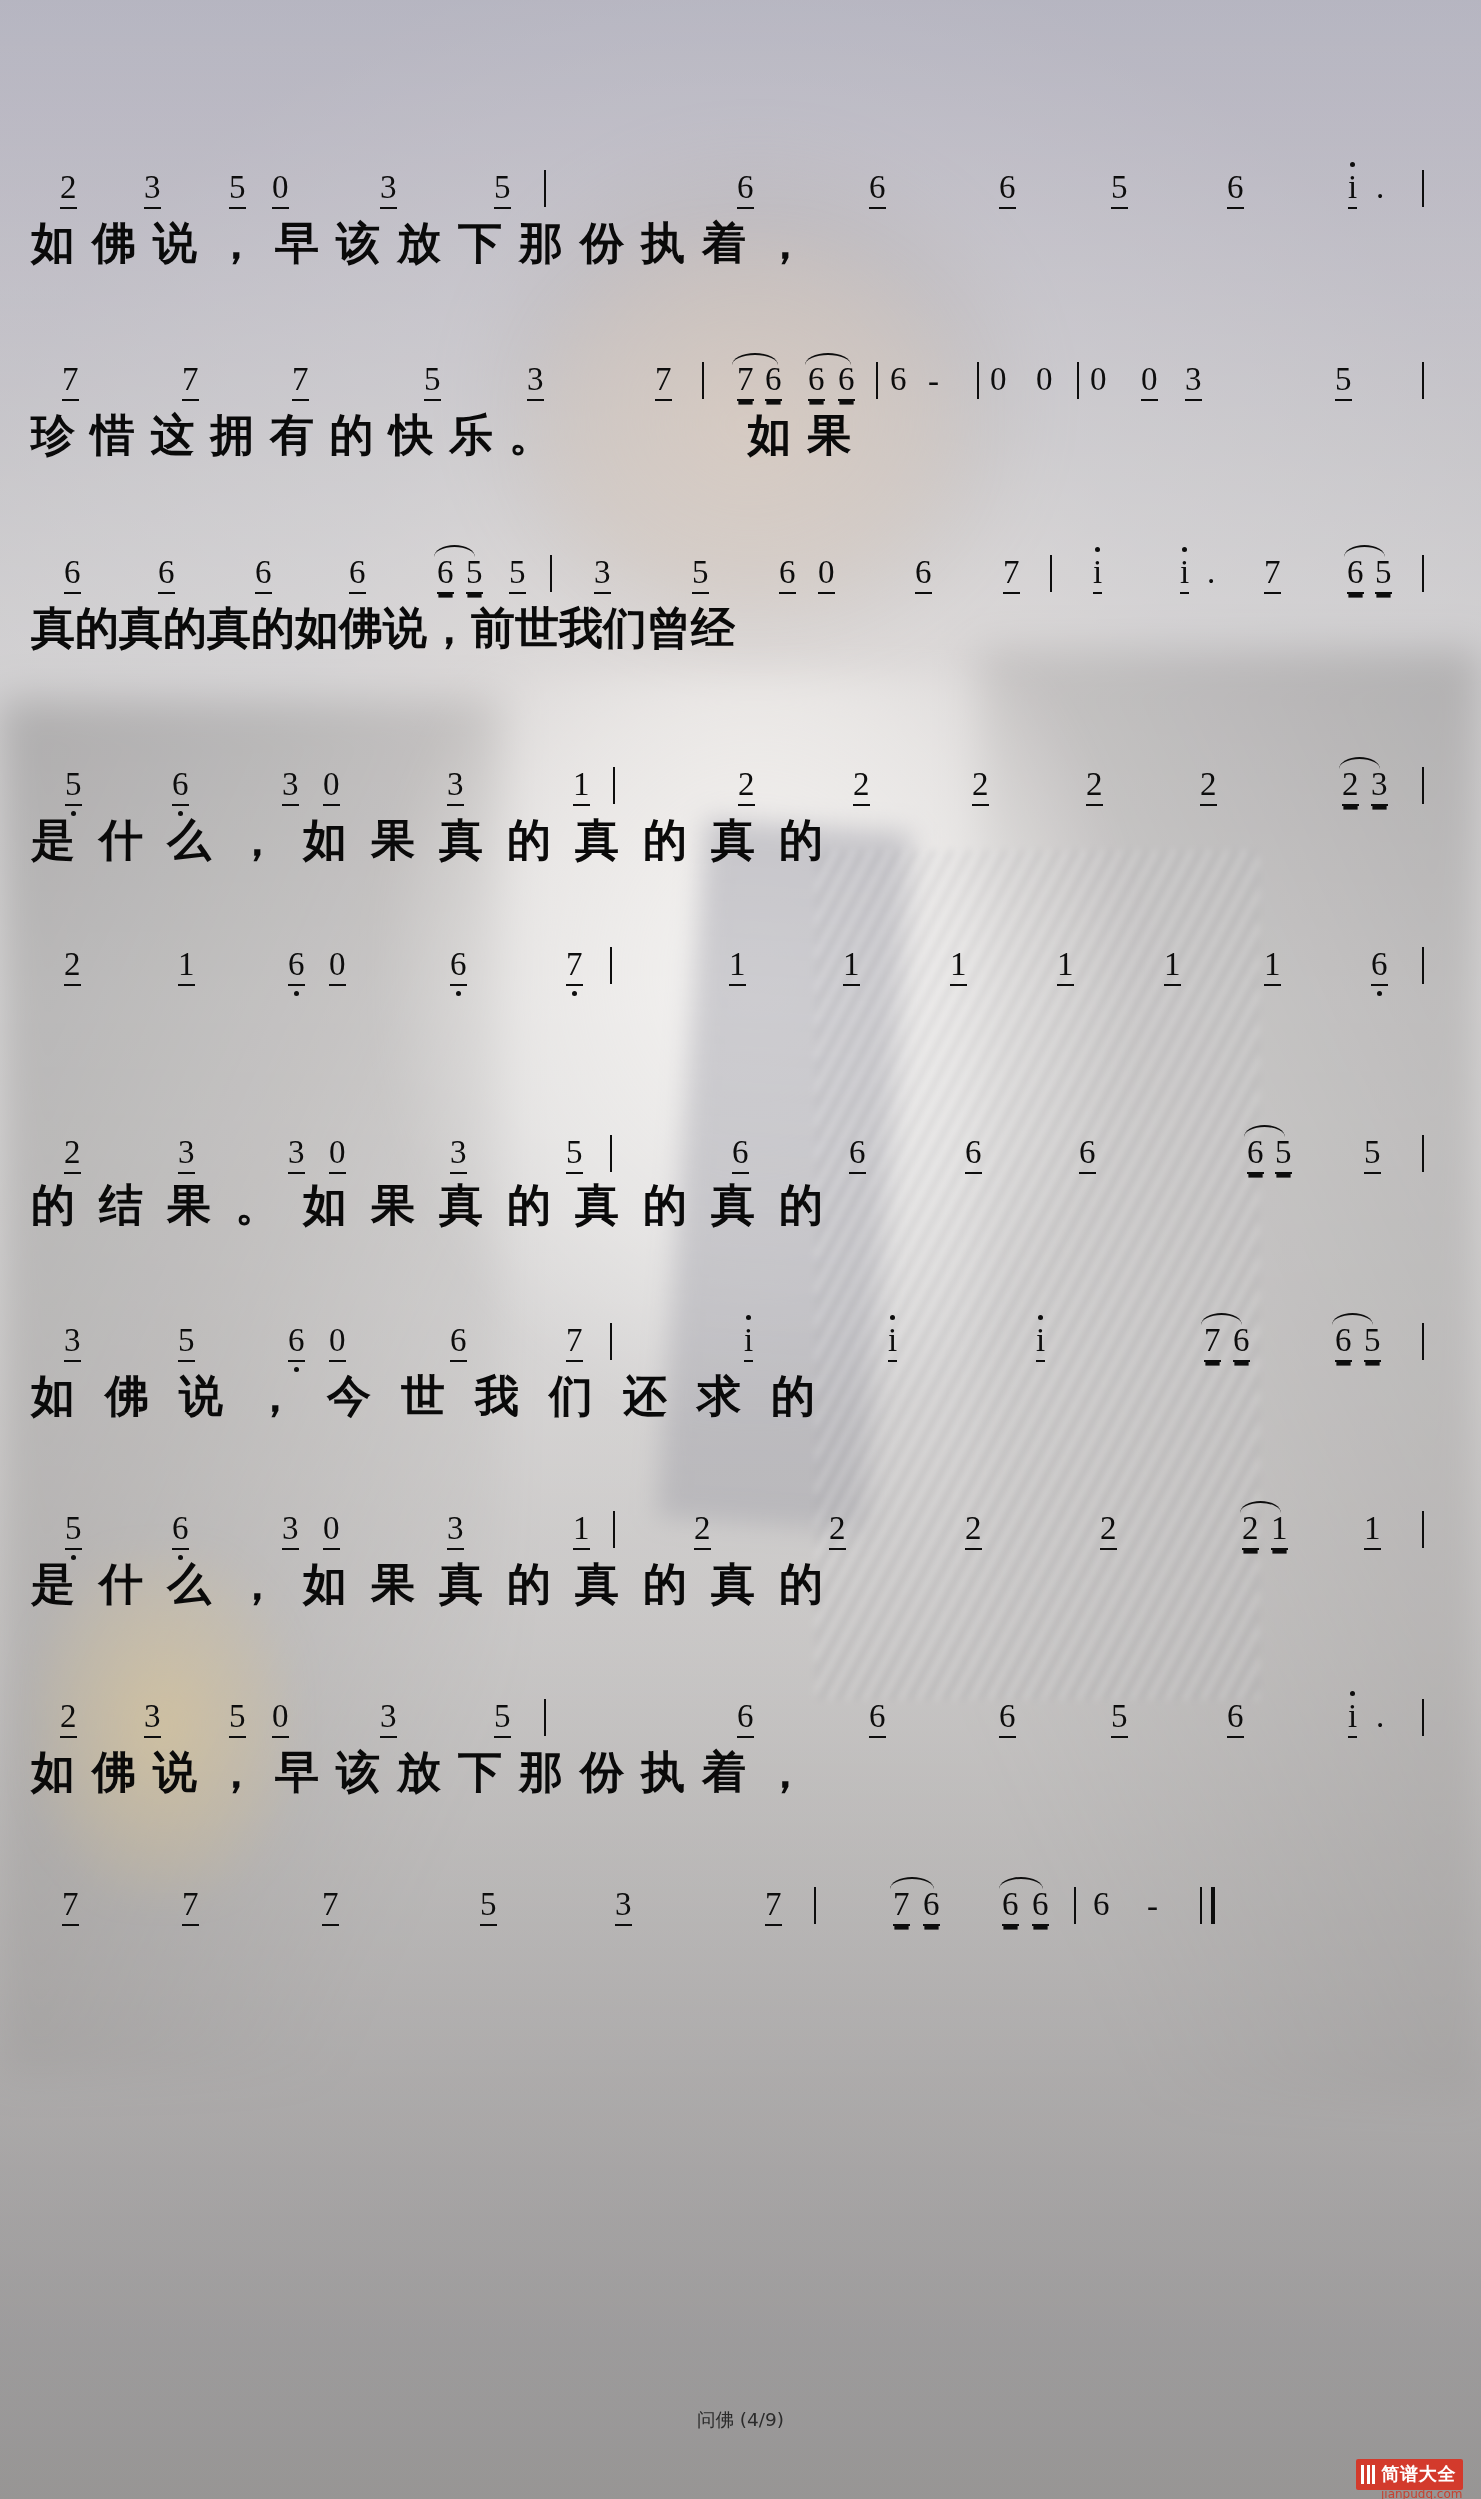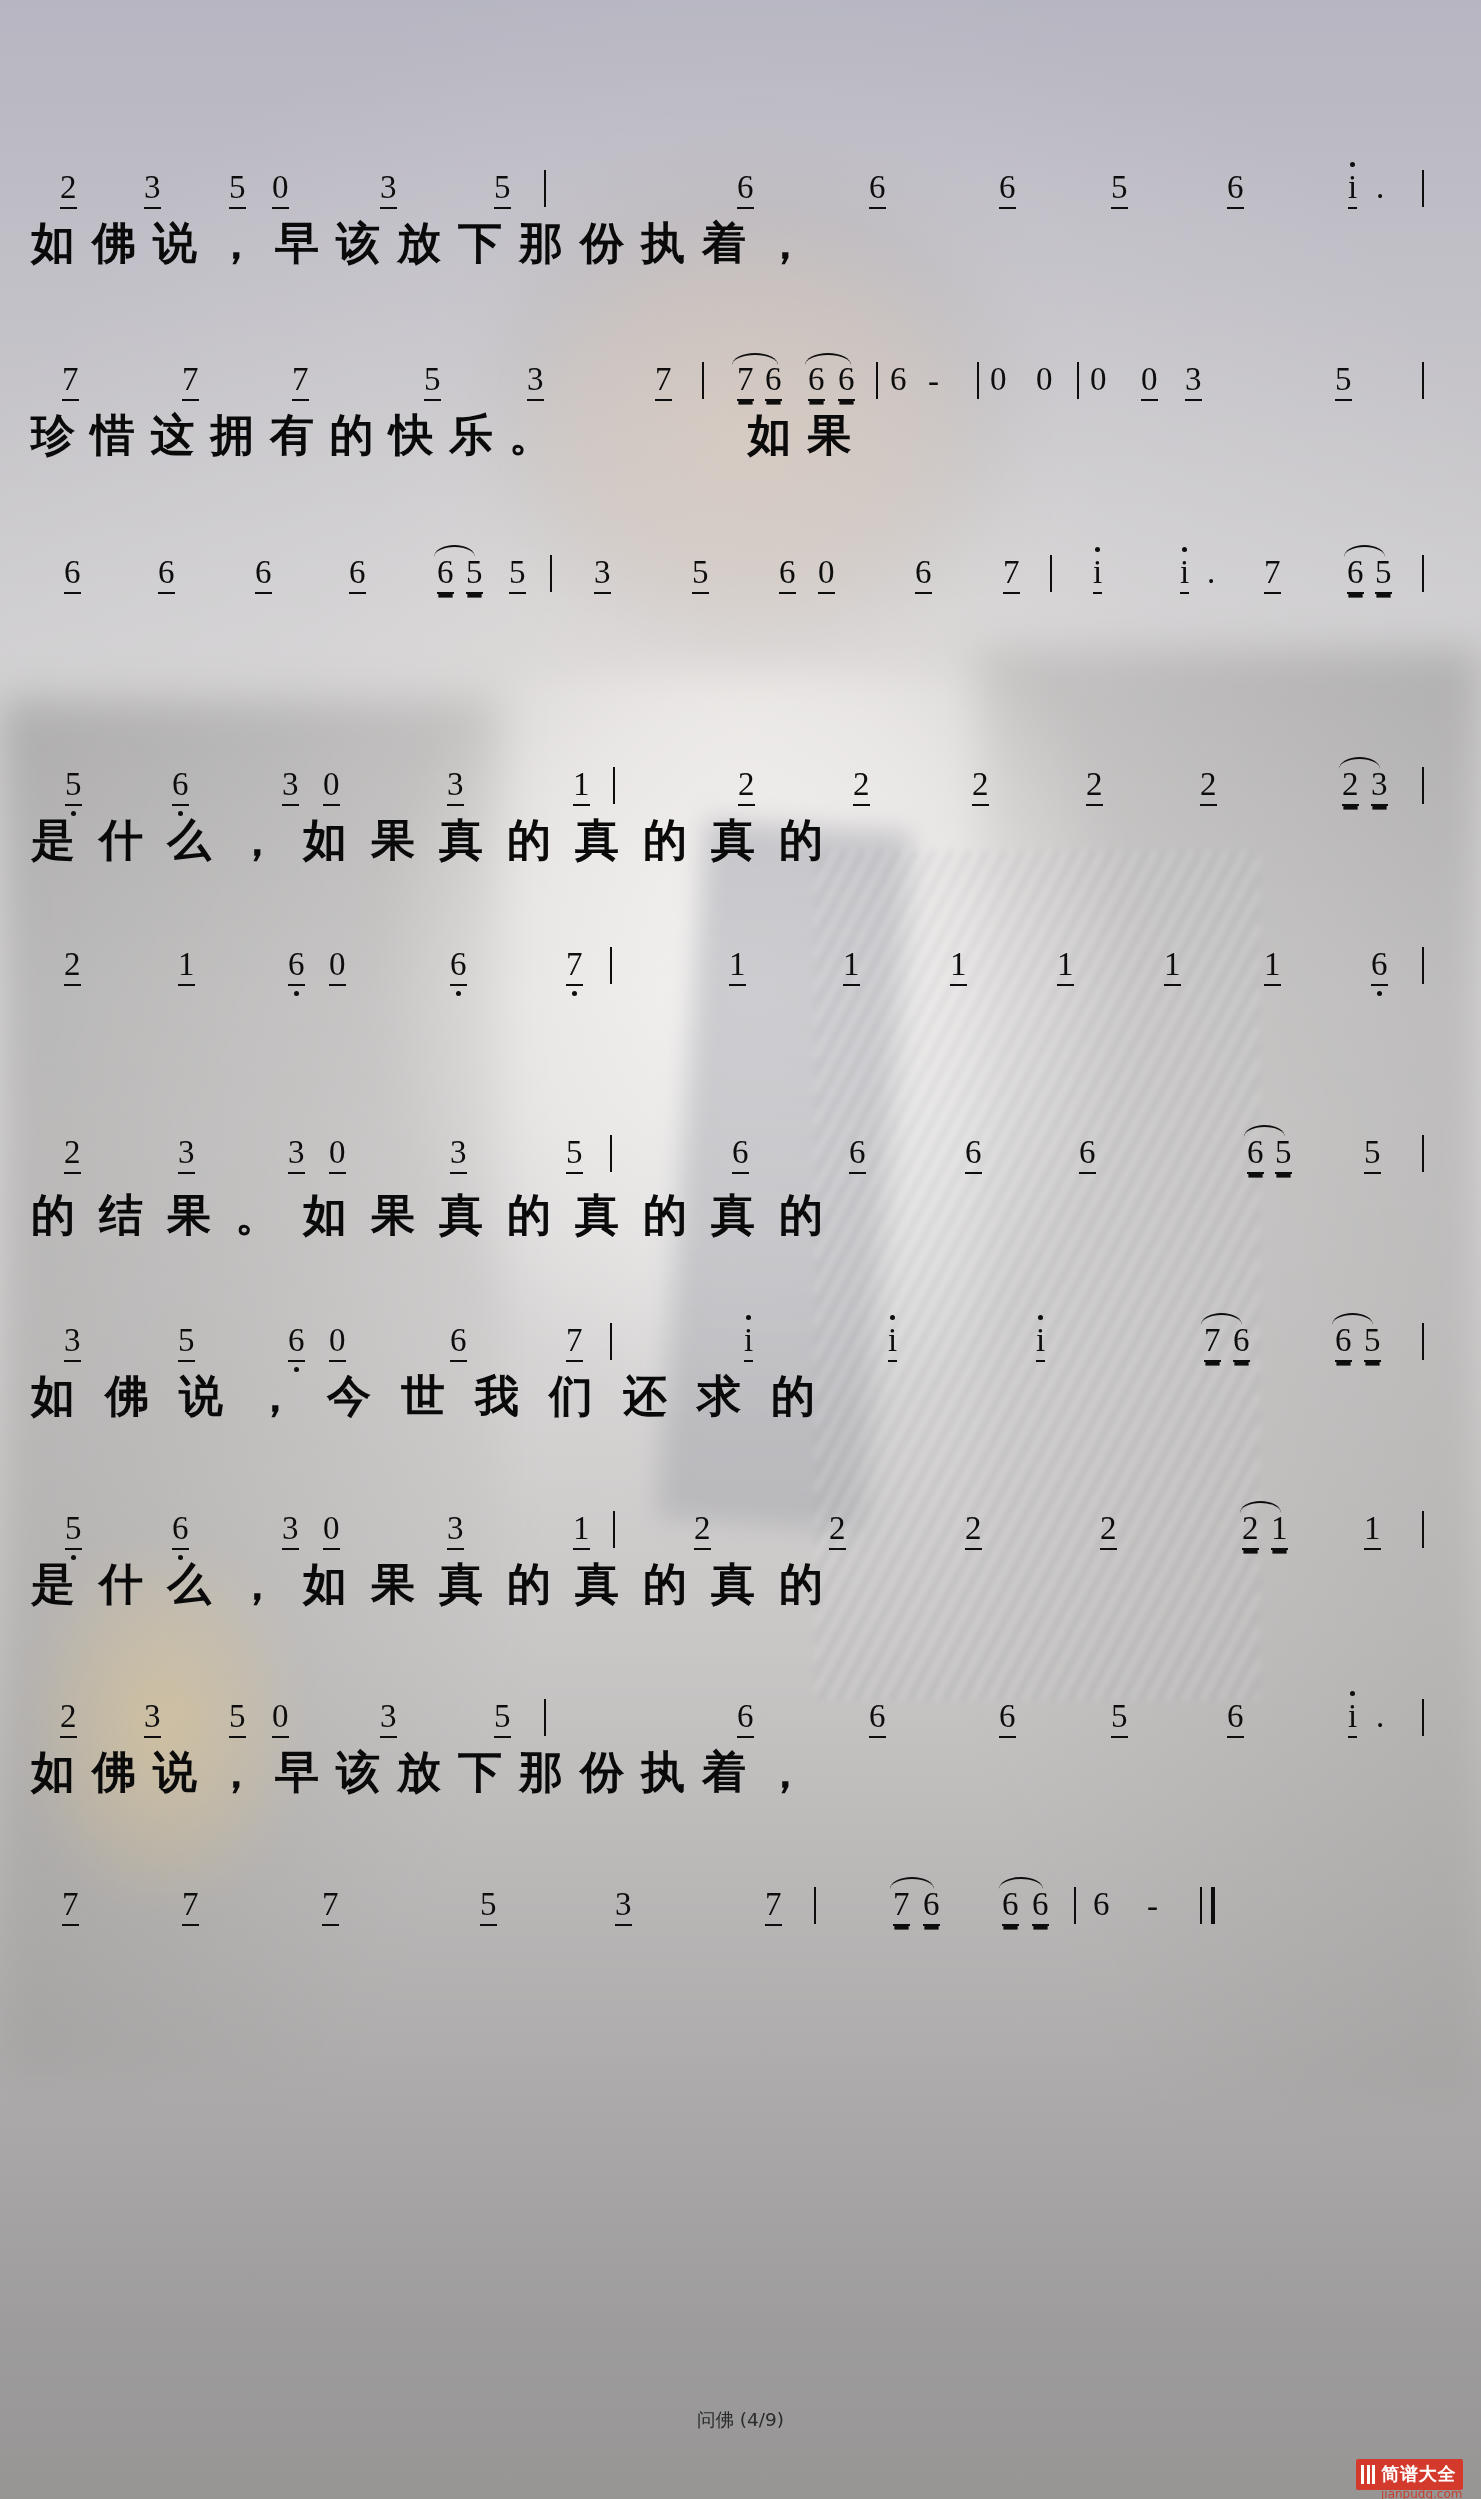--- a/index.html
+++ b/index.html
@@ -368,20 +368,23 @@
         <span class="bar" style="left:1026px;"></span>
         <span class="note" style="left:1069px;top:7.1px;"><span class="g u1 dotup">i</span></span>
         <span class="note" style="left:1156px;top:7.1px;"><span class="g u1 dotup">i</span></span>
         <span class="note" style="left:1183px;top:7.1px;">.</span>
         <span class="note" style="left:1240px;top:7.1px;"><span class="g u1">7</span></span>
         <span class="slur" style="left:1320px;top:-4.3px;width:41px;"></span>
         <span class="note" style="left:1323px;top:7.1px;"><span class="g u2">6</span></span>
         <span class="note" style="left:1351px;top:7.1px;"><span class="g u2">5</span></span>
         <span class="bar" style="left:1398px;"></span>
       </div>
+      <div class="lyricrow">
+        <span class="lyric" style="left:7.1px;top:4.3px;letter-spacing:0px;">真的真的真的如佛说，前世我们曾经</span>
+      </div>
     </div>
 
     <div class="system" style="position:absolute;left:24px;top:761px;width:1433px;">
       <div class="numrow">
         <span class="note" style="left:41px;top:7.1px;"><span class="g u1 dotdn">5</span></span>
         <span class="note" style="left:148px;top:7.1px;"><span class="g u1 dotdn">6</span></span>
         <span class="note" style="left:258px;top:7.1px;"><span class="g u1">3</span></span>
         <span class="note" style="left:299px;top:7.1px;"><span class="g u1">0</span></span>
         <span class="note" style="left:423px;top:7.1px;"><span class="g u1">3</span></span>
         <span class="note" style="left:549px;top:7.1px;"><span class="g u1">1</span></span>
@@ -434,21 +437,21 @@
         <span class="note" style="left:825px;top:7.1px;"><span class="g u1">6</span></span>
         <span class="note" style="left:941px;top:7.1px;"><span class="g u1">6</span></span>
         <span class="note" style="left:1055px;top:7.1px;"><span class="g u1">6</span></span>
         <span class="slur" style="left:1220px;top:-4.3px;width:41px;"></span>
         <span class="note" style="left:1223px;top:7.1px;"><span class="g u2">6</span></span>
         <span class="note" style="left:1251px;top:7.1px;"><span class="g u2">5</span></span>
         <span class="note" style="left:1340px;top:7.1px;"><span class="g u1">5</span></span>
         <span class="bar" style="left:1398px;"></span>
       </div>
       <div class="lyricrow">
-        <span class="lyric" style="left:7.1px;top:11px;letter-spacing:24px;">的结果。如果真的真的真的</span>
+        <span class="lyric" style="left:7.1px;top:1px;letter-spacing:24px;">的结果。如果真的真的真的</span>
       </div>
     </div>
 
     <div class="system" style="position:absolute;left:24px;top:1317px;width:1433px;">
       <div class="numrow">
         <span class="note" style="left:40px;top:7.1px;"><span class="g u1">3</span></span>
         <span class="note" style="left:154px;top:7.1px;"><span class="g u1">5</span></span>
         <span class="note" style="left:264px;top:7.1px;"><span class="g u1 dotdn">6</span></span>
         <span class="note" style="left:305px;top:7.1px;"><span class="g u1">0</span></span>
         <span class="note" style="left:426px;top:7.1px;"><span class="g u1">6</span></span>

